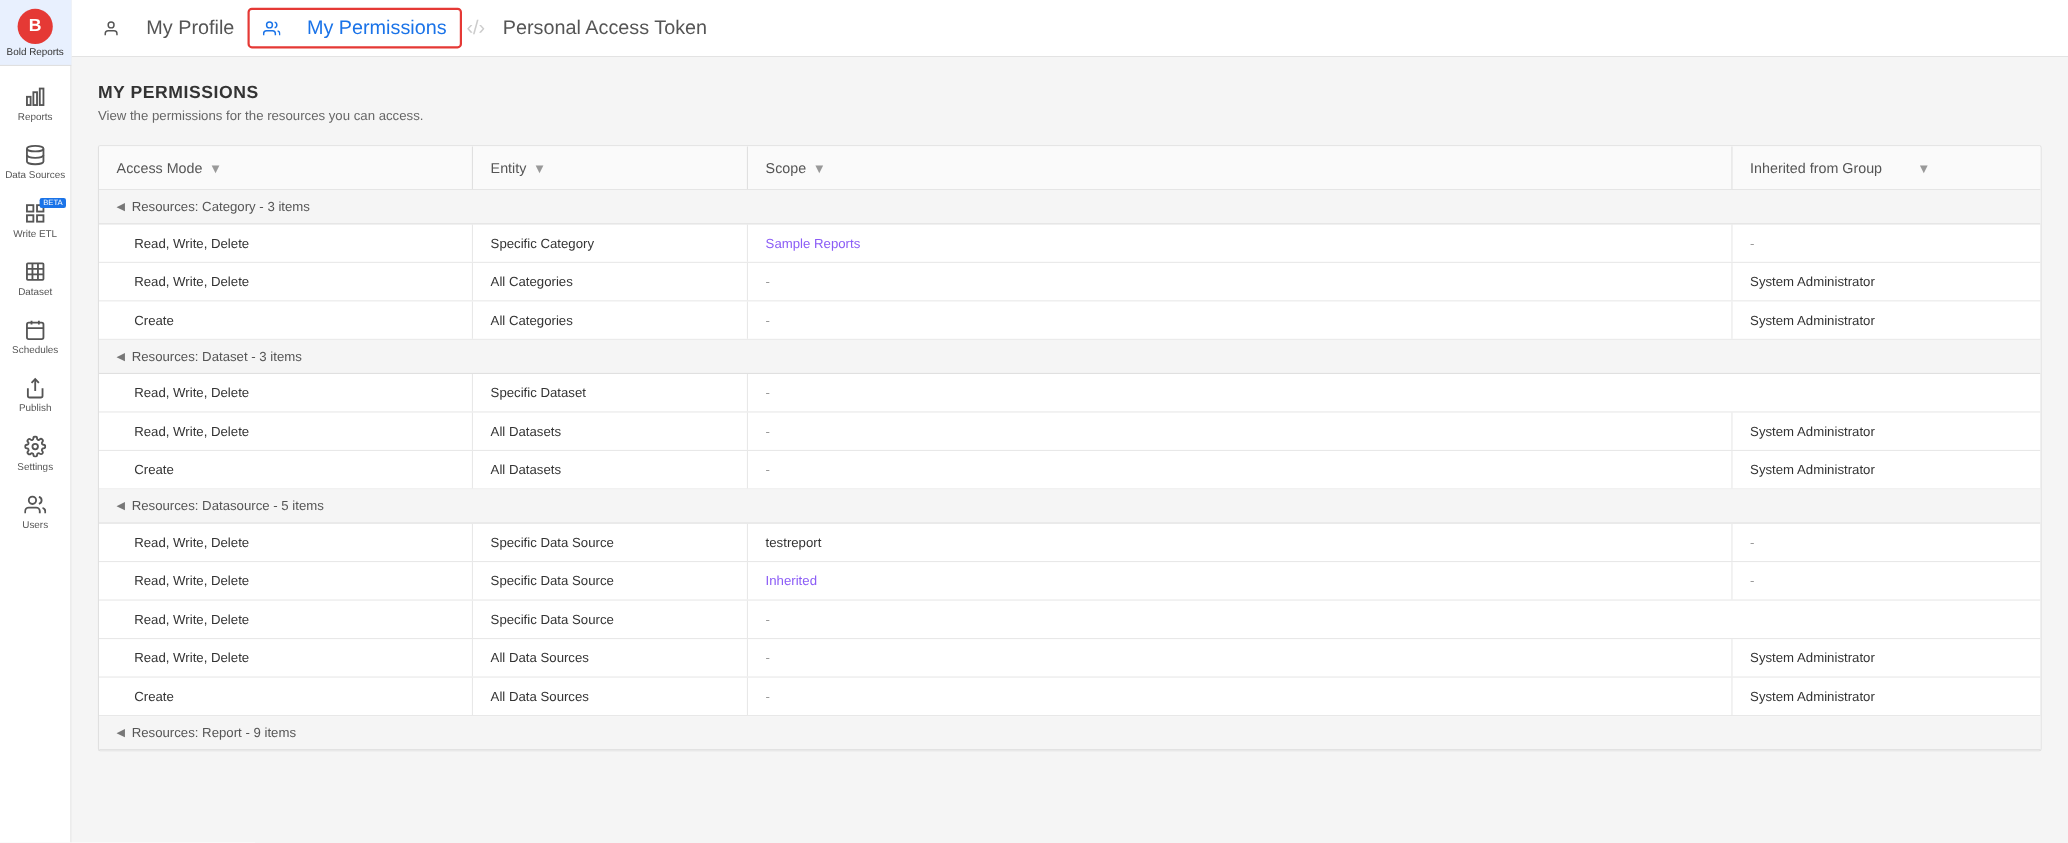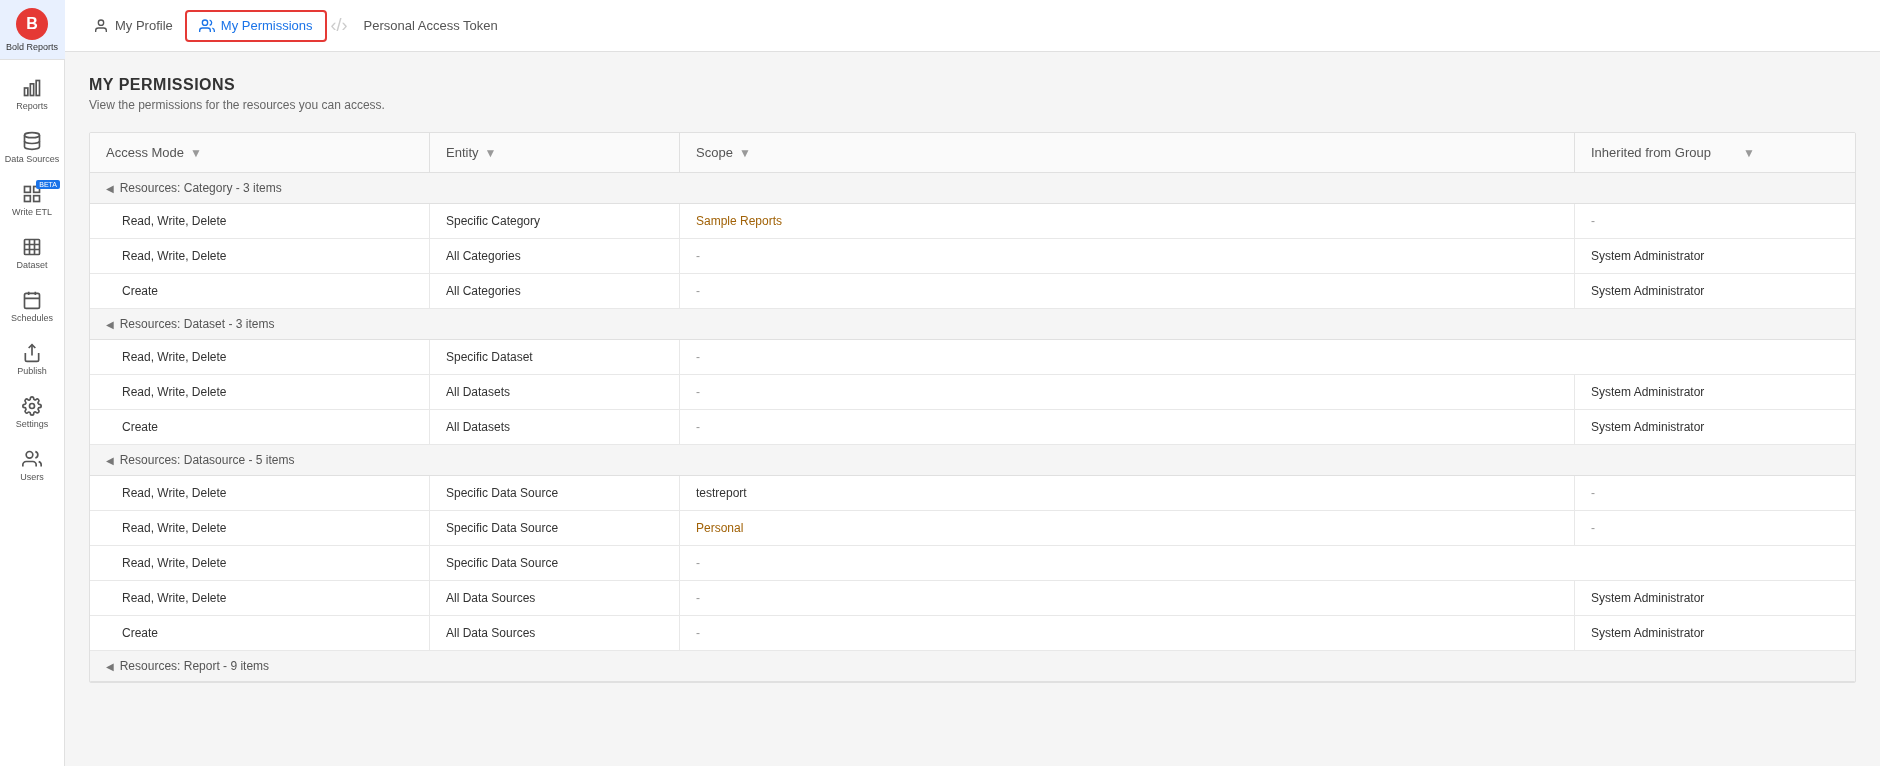--- a/index.html
+++ b/index.html
@@ -99,25 +99,25 @@
       border-bottom: 1px solid #e0e0e0;
       display: flex;
       align-items: center;
       padding: 0 16px;
       height: 52px;
       flex-shrink: 0;
     }
     .top-nav-item {
       display: flex;
       align-items: center;
-      gap: 6px;
+      gap: 24px;
       padding: 6px 12px;
       cursor: pointer;
       color: #555;
-      font-size: 13px;
+      font-size: 18px;
       border-radius: 4px;
     }
     .top-nav-item.active {
       border: 2px solid #e53935;
       color: #1a73e8;
     }
     .top-nav-item svg { width: 16px; height: 16px; }
     .nav-divider { color: #ccc; font-size: 18px; margin: 0 4px; }
 
     
@@ -200,21 +200,21 @@
     .td-cell {
       padding: 10px 16px;
       font-size: 12px;
       color: #333;
       border-right: 1px solid #e8e8e8;
       display: flex;
       align-items: center;
     }
     .td-cell:last-child { border-right: none; }
     .td-cell.indent { padding-left: 32px; }
-    .link-text { color: #a16207; cursor: pointer; }
+    .link-text { color: #8b5cf6; cursor: pointer; }
     .dash-text { color: #999; }
   </style>
 </head>
 <body>
 
 <div class="sidebar">
   <div class="sidebar-logo">
     <div class="logo-icon">B</div>
     <div class="logo-text">Bold Reports</div>
   </div>
@@ -466,21 +466,21 @@
           </div>
       </div>
       <div class="data-row">
         <div class="td-cell indent">
             <span>Read, Write, Delete</span>
           </div>
         <div class="td-cell">
             <span>Specific Data Source</span>
           </div>
         <div class="td-cell">
-            <span class="link-text">Personal</span>
+            <span class="link-text">Inherited</span>
           </div>
         <div class="td-cell">
             <span class="dash-text">-</span>
           </div>
       </div>
       <div class="data-row">
         <div class="td-cell indent">
             <span>Read, Write, Delete</span>
           </div>
         <div class="td-cell">

